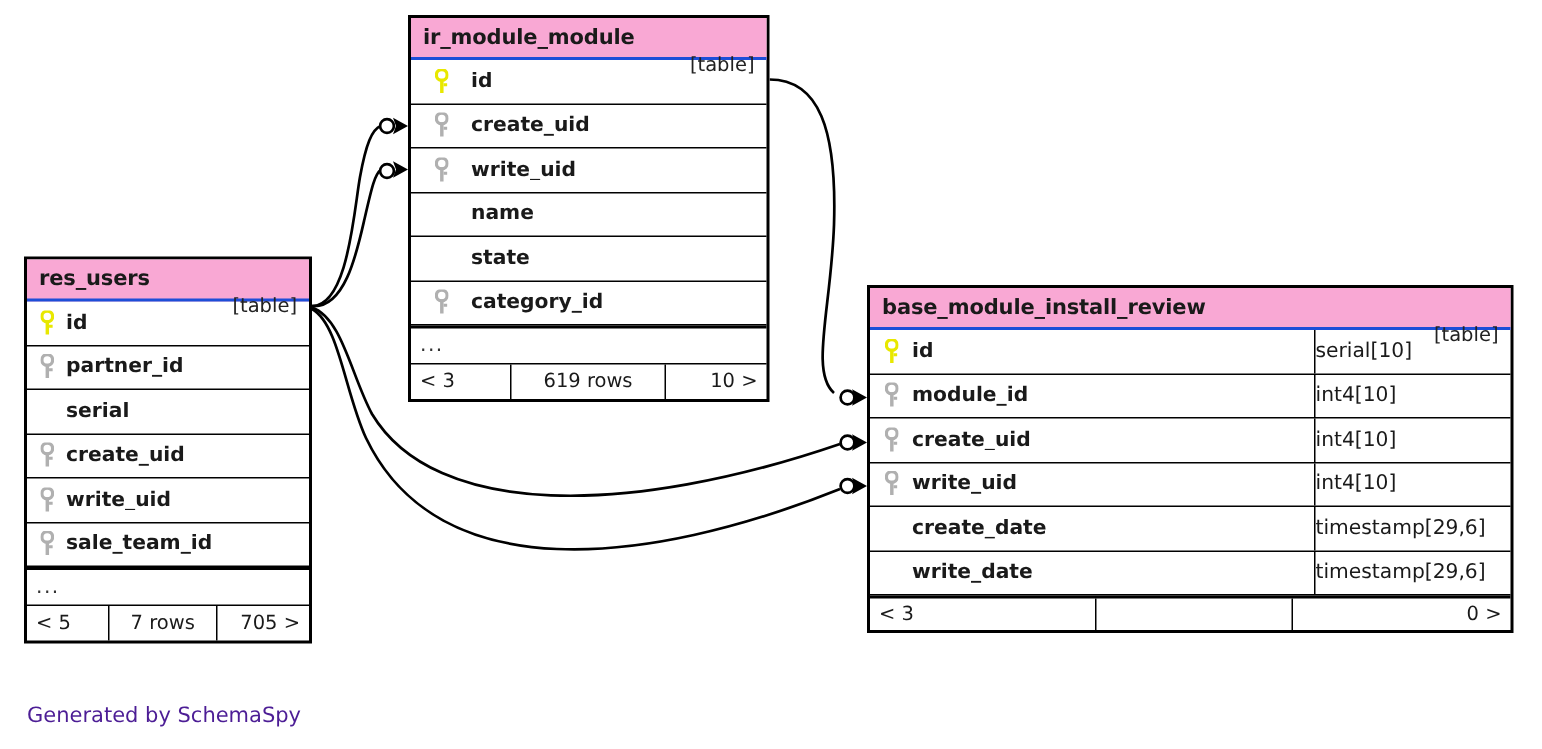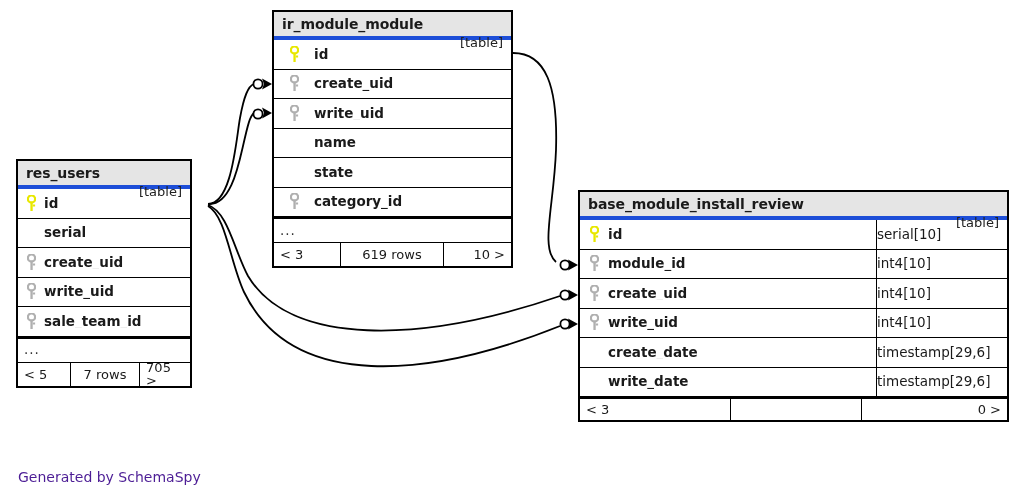--- a/index.html
+++ b/index.html
@@ -34,22 +34,22 @@
     background: #ffffff;
     border: 2px solid #000000;
     box-sizing: border-box;
     font-size: 13.5px;
     line-height: 1;
   }
   .er-head {
     display: flex;
     align-items: center;
     justify-content: space-between;
-    background: #e5e5e5;
-    border-bottom: 4px solid #1d4ed8;
+    background: #f9a8d4;
+    border-bottom: 2px solid #1d4ed8;
     padding: 0 8px;
     height: 28px;
     box-sizing: border-box;
     text-align: center;
   }
   .er-title {
     font-weight: bold;
     font-size: 14px;
     letter-spacing: -0.1px;
     white-space: nowrap;
@@ -139,21 +139,21 @@
   .caption {
     position: absolute;
     font-size: 14px;
     color: #4c1d95;
     white-space: nowrap;
     z-index: 2;
   }
 
   
   #tbl-res_users {
-    left: 16px; top: 159px; width: 176px;
+    left: 16px; top: 171px; width: 192px;
   }
   #tbl-res_users .er-keycell { width: 26px; }
   #tbl-res_users .er-label   { padding-left: 0px; }
   #tbl-res_users .er-foot .fcell:nth-child(1) { width: 54px; }
   #tbl-res_users .er-foot .fcell:nth-child(2) { width: 72px; }
   #tbl-res_users .er-foot .fcell:nth-child(3) { flex: 1 1 auto; }
 
   #tbl-ir_module_module {
     left: 272px; top: 10px; width: 241px;
   }
@@ -224,20 +224,32 @@
             <circle cx="4.5" cy="4" r="3.6" fill="none" stroke="#e8e800" stroke-width="2.2"></circle>
             <rect x="3.4" y="6.5" width="2.3" height="9.5" fill="#e8e800"></rect>
             <rect x="5.7" y="9.5" width="2.4" height="2" fill="#e8e800"></rect>
           </svg>
       </span>
       <span class="er-label">id</span>
     </div>
   </div>
 
 
+  <div class="er-row">
+    <div class="er-colname">
+      <span class="er-keycell">
+        <svg class="keyicon" width="9" height="17" viewBox="0 0 9 17">
+            <circle cx="4.5" cy="4" r="3.6" fill="none" stroke="#b0b0b0" stroke-width="2.2"></circle>
+            <rect x="3.4" y="6.5" width="2.3" height="9.5" fill="#b0b0b0"></rect>
+            <rect x="5.7" y="9.5" width="2.4" height="2" fill="#b0b0b0"></rect>
+          </svg>
+      </span>
+      <span class="er-label">partner_id</span>
+    </div>
+  </div>
 
   <div class="er-row">
     <div class="er-colname">
       <span class="er-keycell"></span>
       <span class="er-label">serial</span>
     </div>
   </div>
 
   <div class="er-row">
     <div class="er-colname">

